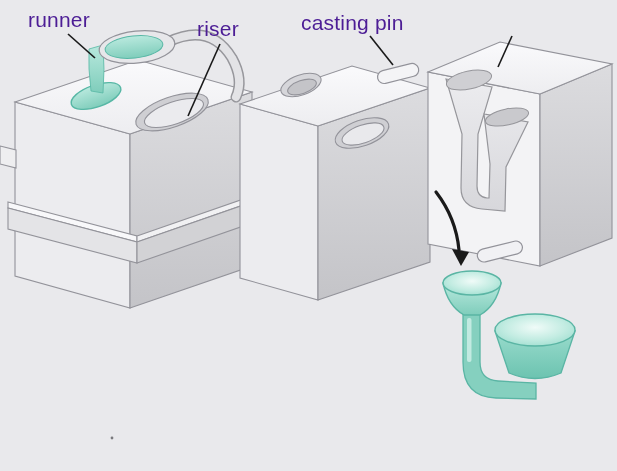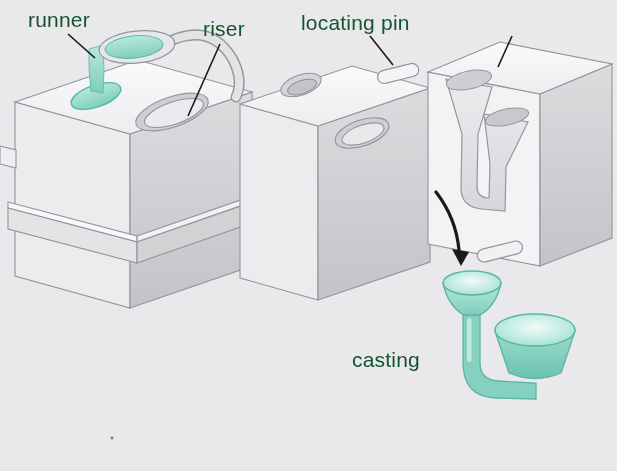--- a/index.html
+++ b/index.html
@@ -8,21 +8,21 @@
     width:617px;height:471px;
     background:#e9e9ec;
     overflow:hidden;
     font-family:"Liberation Sans",sans-serif;
   }
   .stage svg{position:absolute;left:0;top:0;}
   .lbl{
     position:absolute;
     font-size:21px;
     line-height:1.1;
-    color:#14532d;
+    color:#4c1d95;
     letter-spacing:0.2px;
     white-space:nowrap;
     user-select:none;
   }
 </style>
 </head>
 <body>
 
 <div class="stage">
 
@@ -136,17 +136,16 @@
     <line x1="68" y1="34" x2="95" y2="58"></line>
     <line x1="220" y1="44" x2="188" y2="116"></line>
     <line x1="370" y1="36" x2="393" y2="65"></line>
     <line x1="512" y1="36" x2="498" y2="67"></line>
   </g>
 
   <circle cx="112" cy="438" r="1.4" fill="#7a7a7e"></circle>
 </svg>
 
 <div class="lbl" style="left:28px;top:8px;">runner</div>
-<div class="lbl" style="left:203px;top:17px;">riser</div>
-<div class="lbl" style="left:301px;top:11px;">locating pin</div>
-<div class="lbl" style="left:352px;top:348px;">casting</div>
+<div class="lbl" style="left:197px;top:17px;">riser</div>
+<div class="lbl" style="left:301px;top:11px;">casting pin</div>
 
 </div>
 
 </body></html>

